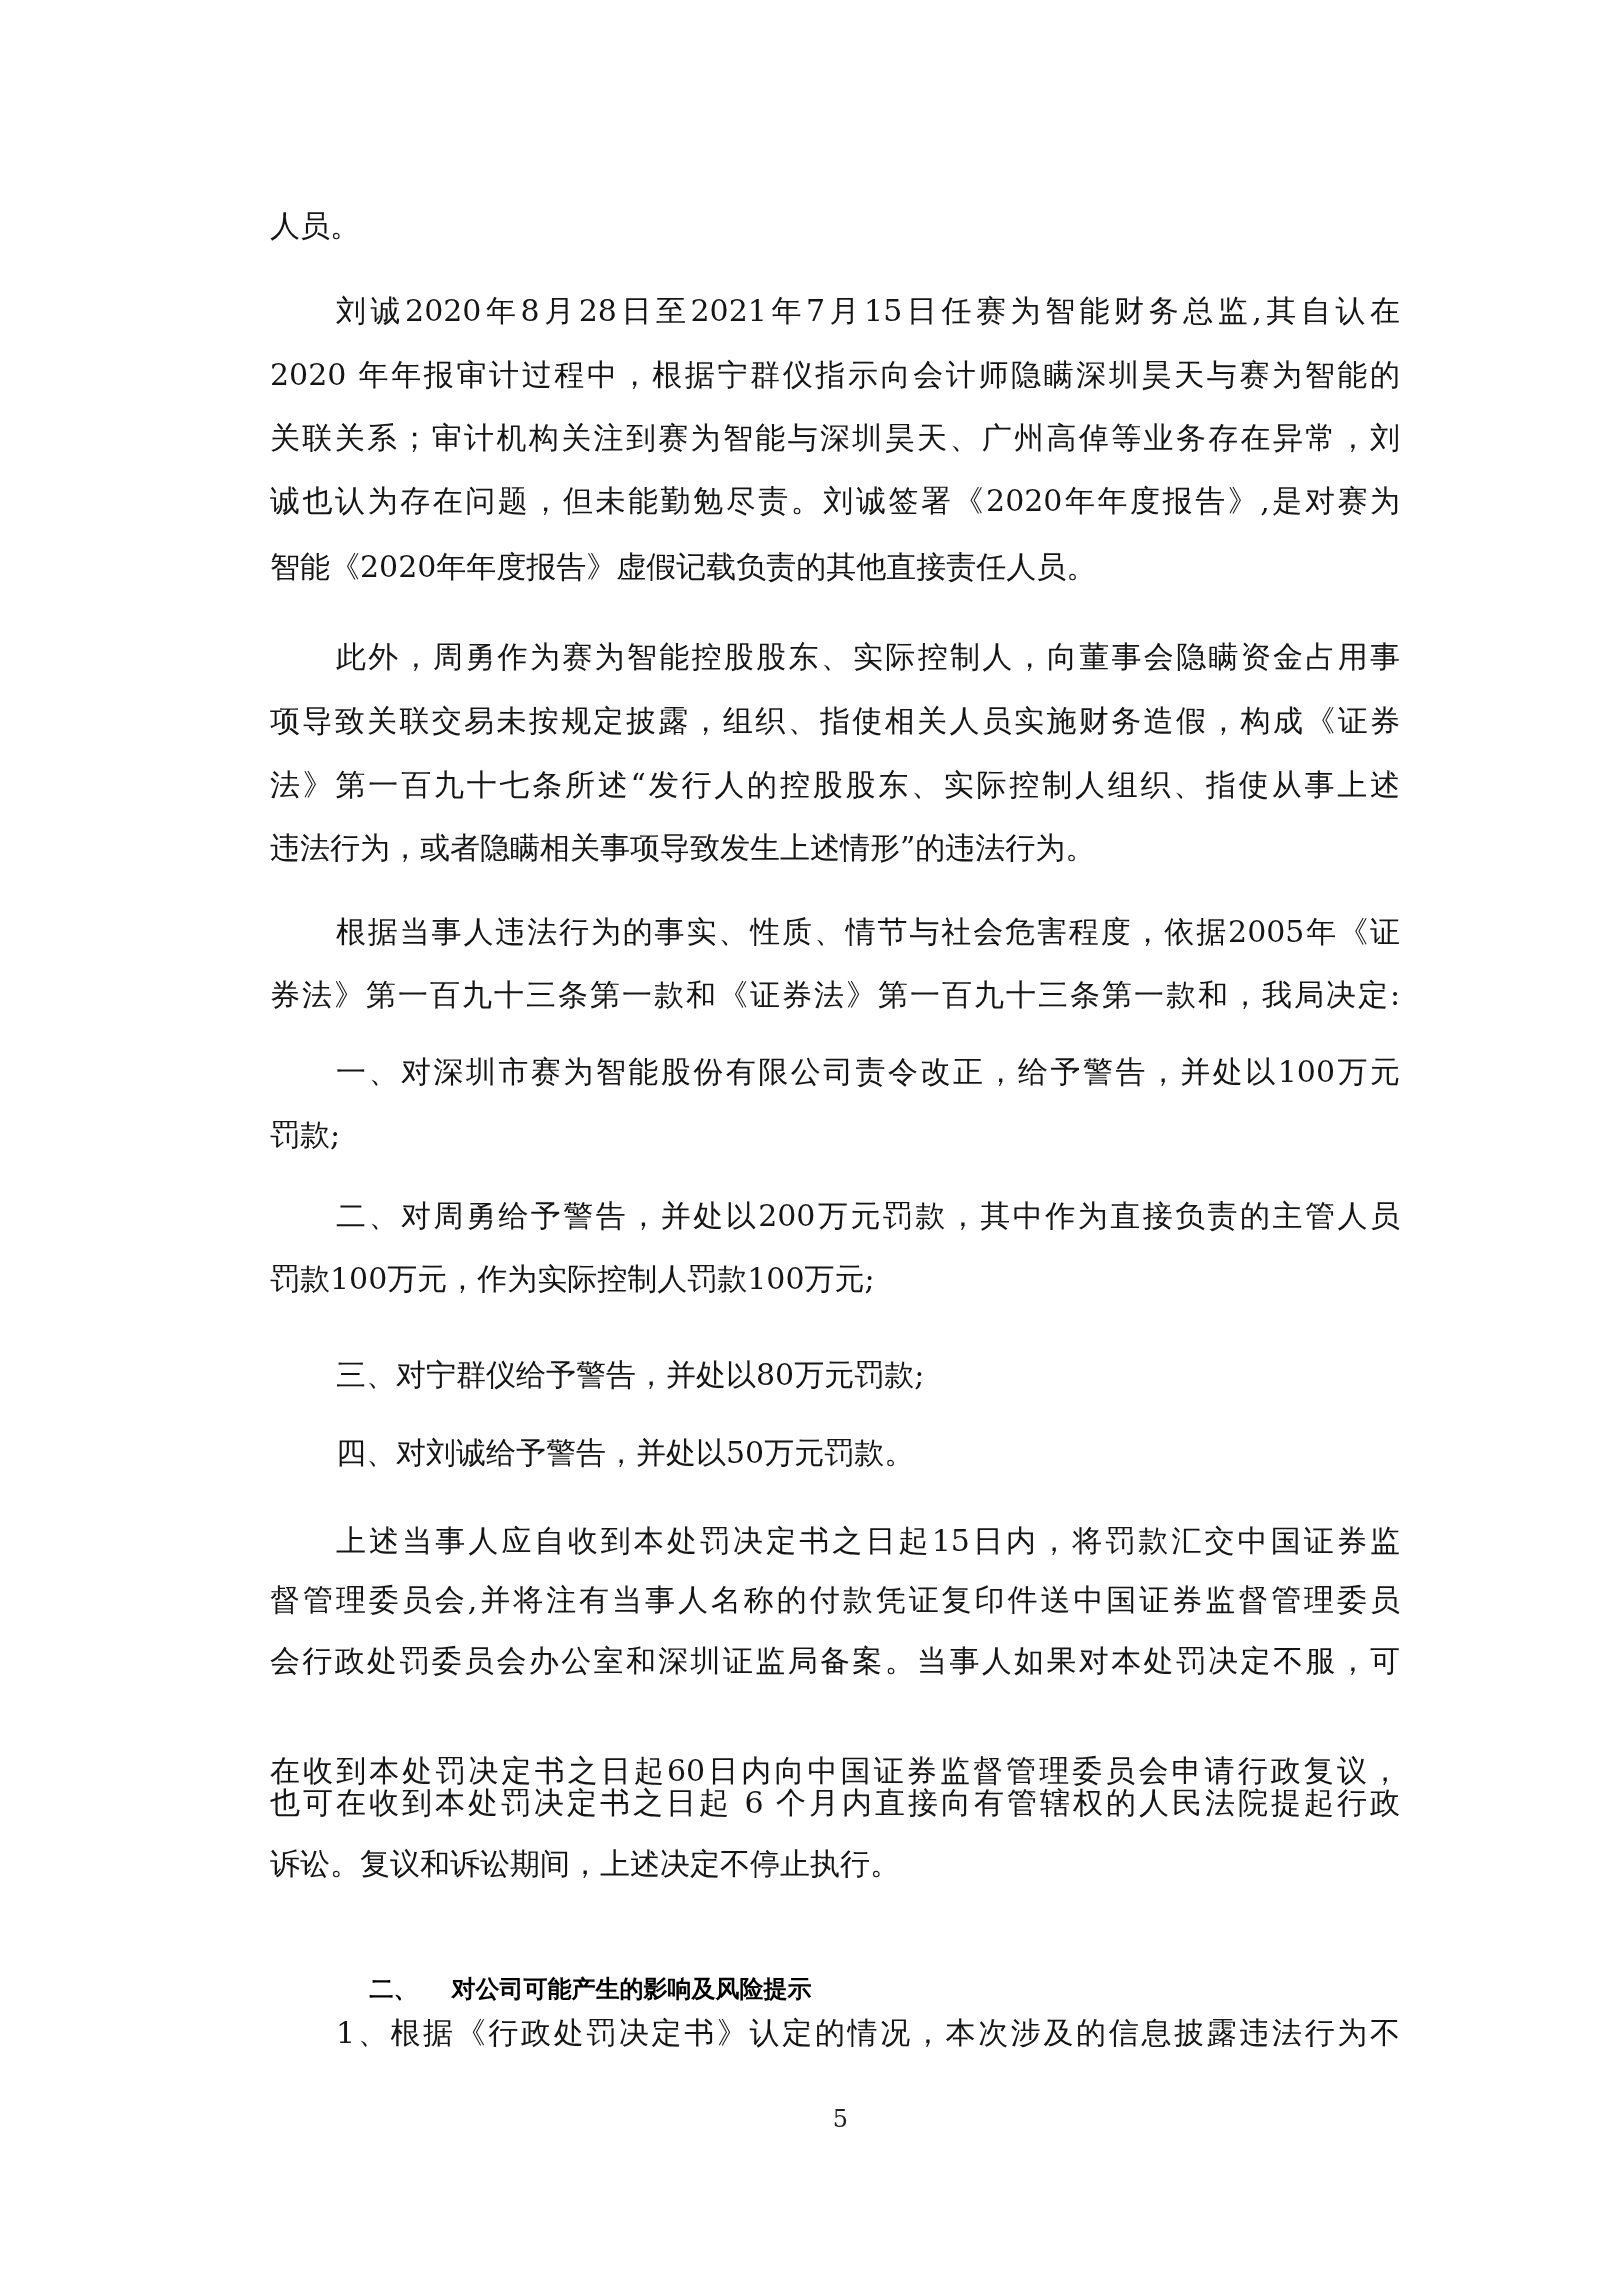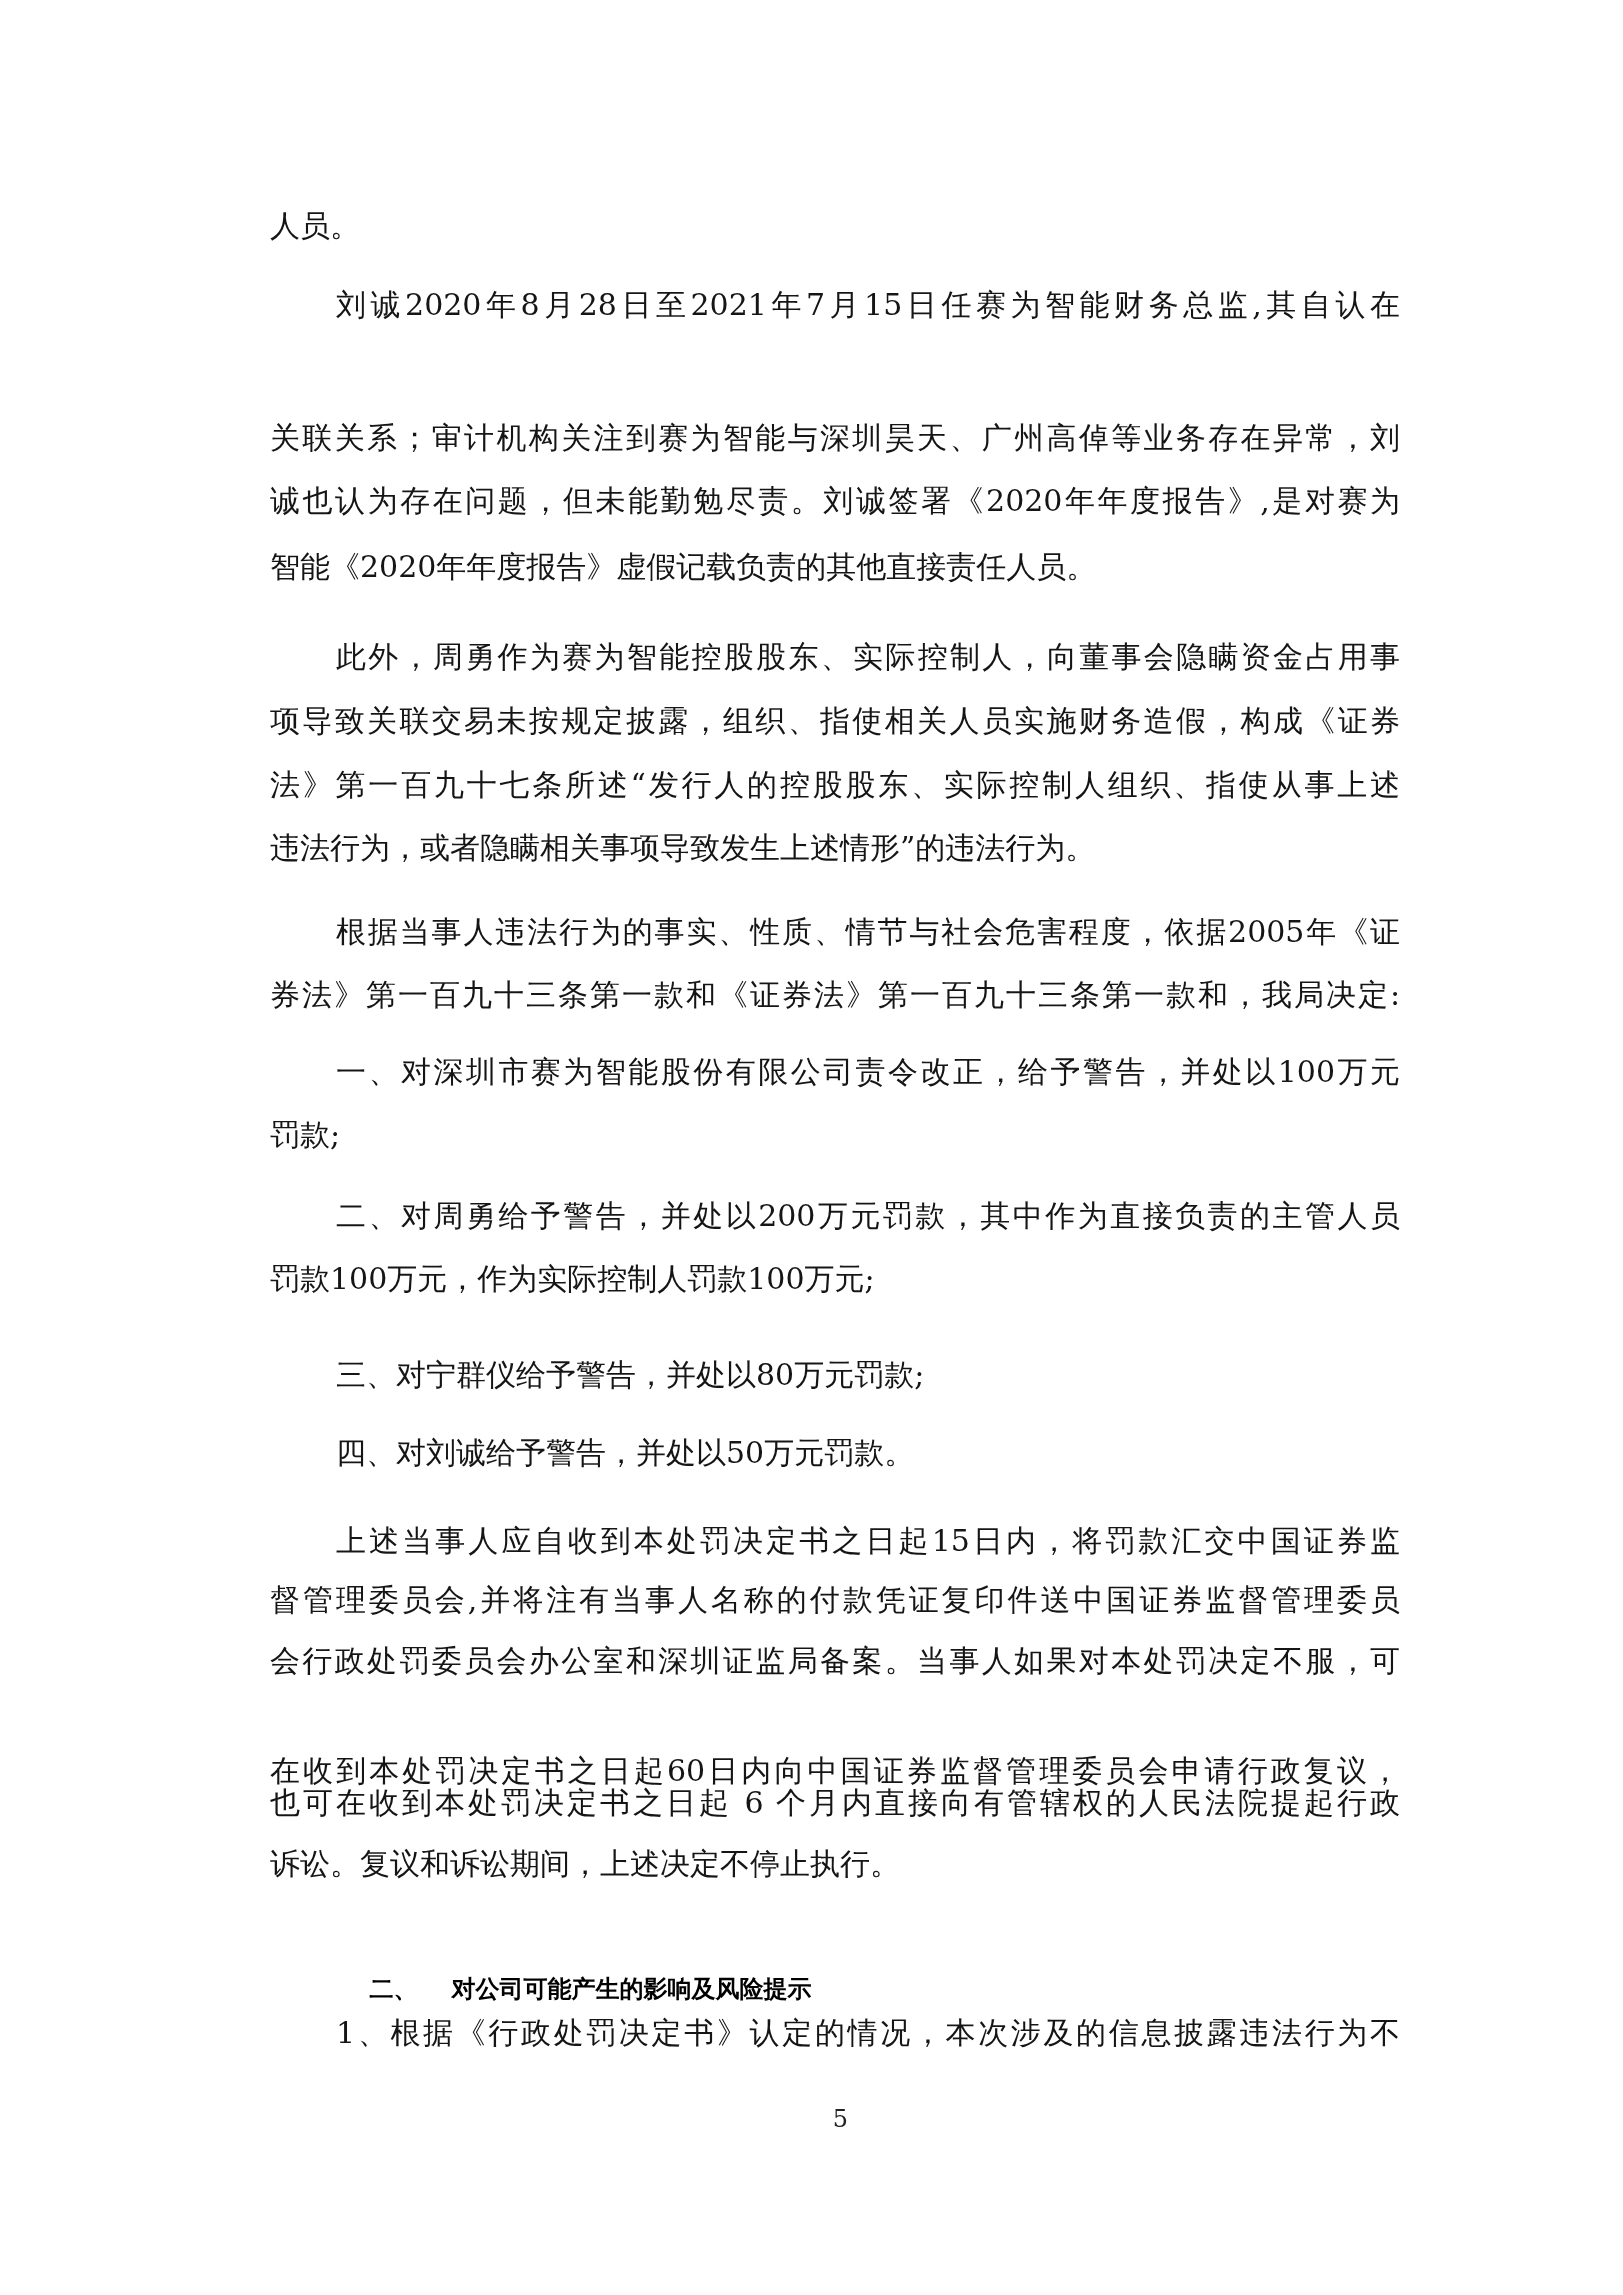--- a/index.html
+++ b/index.html
@@ -14,21 +14,22 @@
              font-family: "DejaVu Sans", "Liberation Sans", sans-serif; color: #000000; white-space: pre; }
   .page-number { position: absolute; left: 803px; width: 27px; text-align: center; font-size: 24px; line-height: 25px; color: #222222; }
 </style>
 </head>
 <body>
 
 <div class="page">
 
   <div class="line" style="top:209px">人员。</div>
 
-  <div class="line indent full" style="top:288px">刘诚2020年8月28日至2021年7月15日任赛为智能财务总监,其自认在</div>
+  <div class="line indent full" style="top:294px">刘诚2020年8月28日至2021年7月15日任赛为智能财务总监,其自认在</div>
+  <div class="line full" style="top:358px">2020 年年报审计过程中，根据宁群仪指示向会计师隐瞒深圳昊天与赛为智能的</div>
   <div class="line full" style="top:421px">关联关系；审计机构关注到赛为智能与深圳昊天、广州高倬等业务存在异常，刘</div>
   <div class="line full" style="top:484px">诚也认为存在问题，但未能勤勉尽责。刘诚签署《2020年年度报告》,是对赛为</div>
   <div class="line" style="top:550px">智能《2020年年度报告》虚假记载负责的其他直接责任人员。</div>
 
   <div class="line indent full" style="top:640px">此外，周勇作为赛为智能控股股东、实际控制人，向董事会隐瞒资金占用事</div>
   <div class="line full" style="top:704px">项导致关联交易未按规定披露，组织、指使相关人员实施财务造假，构成《证券</div>
   <div class="line" style="top:831px">违法行为，或者隐瞒相关事项导致发生上述情形”的违法行为。</div>
   <div class="line full" style="top:768px">法》第一百九十七条所述“发行人的控股股东、实际控制人组织、指使从事上述</div>
 
   <div class="line indent full" style="top:915px">根据当事人违法行为的事实、性质、情节与社会危害程度，依据2005年《证</div>

